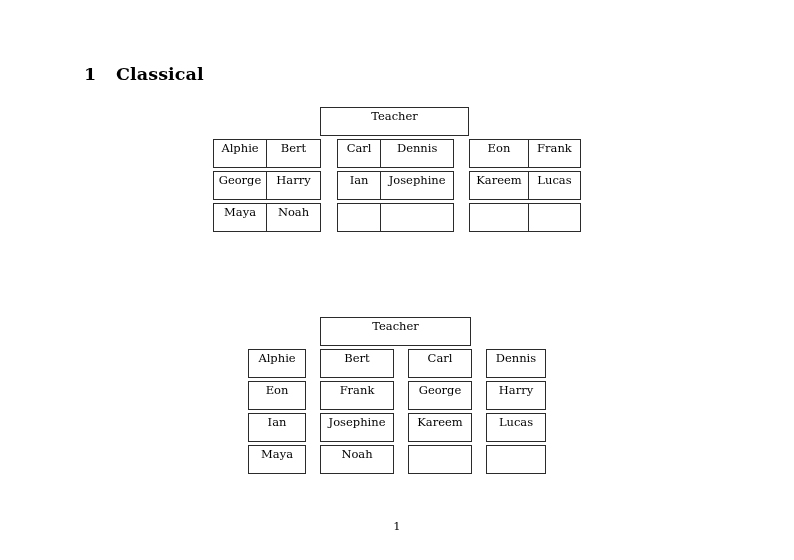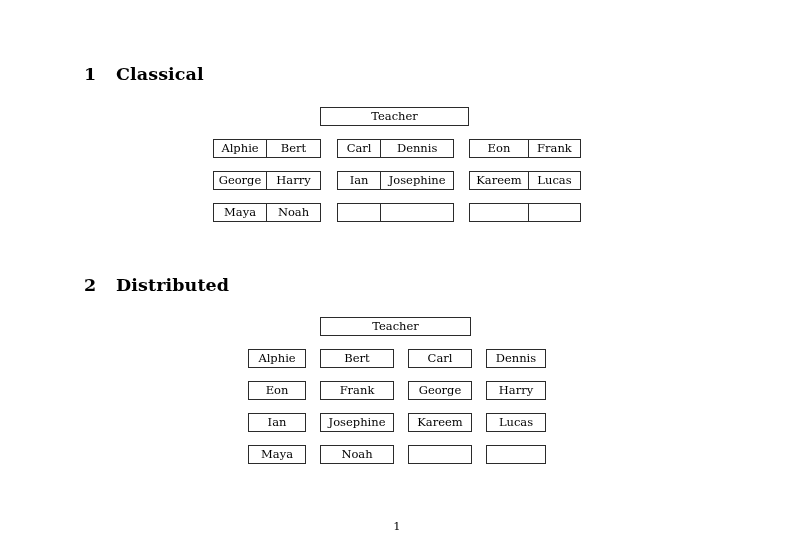--- a/index.html
+++ b/index.html
@@ -41,21 +41,21 @@
 
   #heading-classical   { left: 67px; top: 64px; }
   #heading-distributed { left: 67px; top: 275px; }
 
   
   .dbox {
     position: absolute;
     box-sizing: border-box;
     border: 1px solid #2b2b2b;
     background: #ffffff;
-    height: 19px;
+    height: 29px;
     line-height: 17px;
     text-align: center;
     font-size: 11.5px;
     white-space: nowrap;
     overflow: hidden;
   }
 
   
   .dbox.split {
     display: flex;
@@ -127,23 +127,20 @@
   </div>
   <div class="dbox split" style="left:337px; top:203px; width:117px;">
     <div class="cell" style="width:43px;"></div>
     <div class="cell" style="width:74px;"></div>
   </div>
   <div class="dbox split" style="left:469px; top:203px; width:112px;">
     <div class="cell" style="width:59px;"></div>
     <div class="cell" style="width:53px;"></div>
   </div>
 
-  <div class="section-heading" id="heading-distributed">
-    <span class="sec-num">2</span><span class="sec-title">Distributed</span>
-  </div>
 
   <div class="dbox" id="distributed-teacher" style="left:320px; top:317px; width:151px;">Teacher</div>
 
   <div class="dbox" style="left:248px; top:349px; width:58px;">Alphie</div>
   <div class="dbox" style="left:320px; top:349px; width:74px;">Bert</div>
   <div class="dbox" style="left:408px; top:349px; width:64px;">Carl</div>
   <div class="dbox" style="left:486px; top:349px; width:60px;">Dennis</div>
 
   <div class="dbox" style="left:248px; top:381px; width:58px;">Eon</div>
   <div class="dbox" style="left:320px; top:381px; width:74px;">Frank</div>

